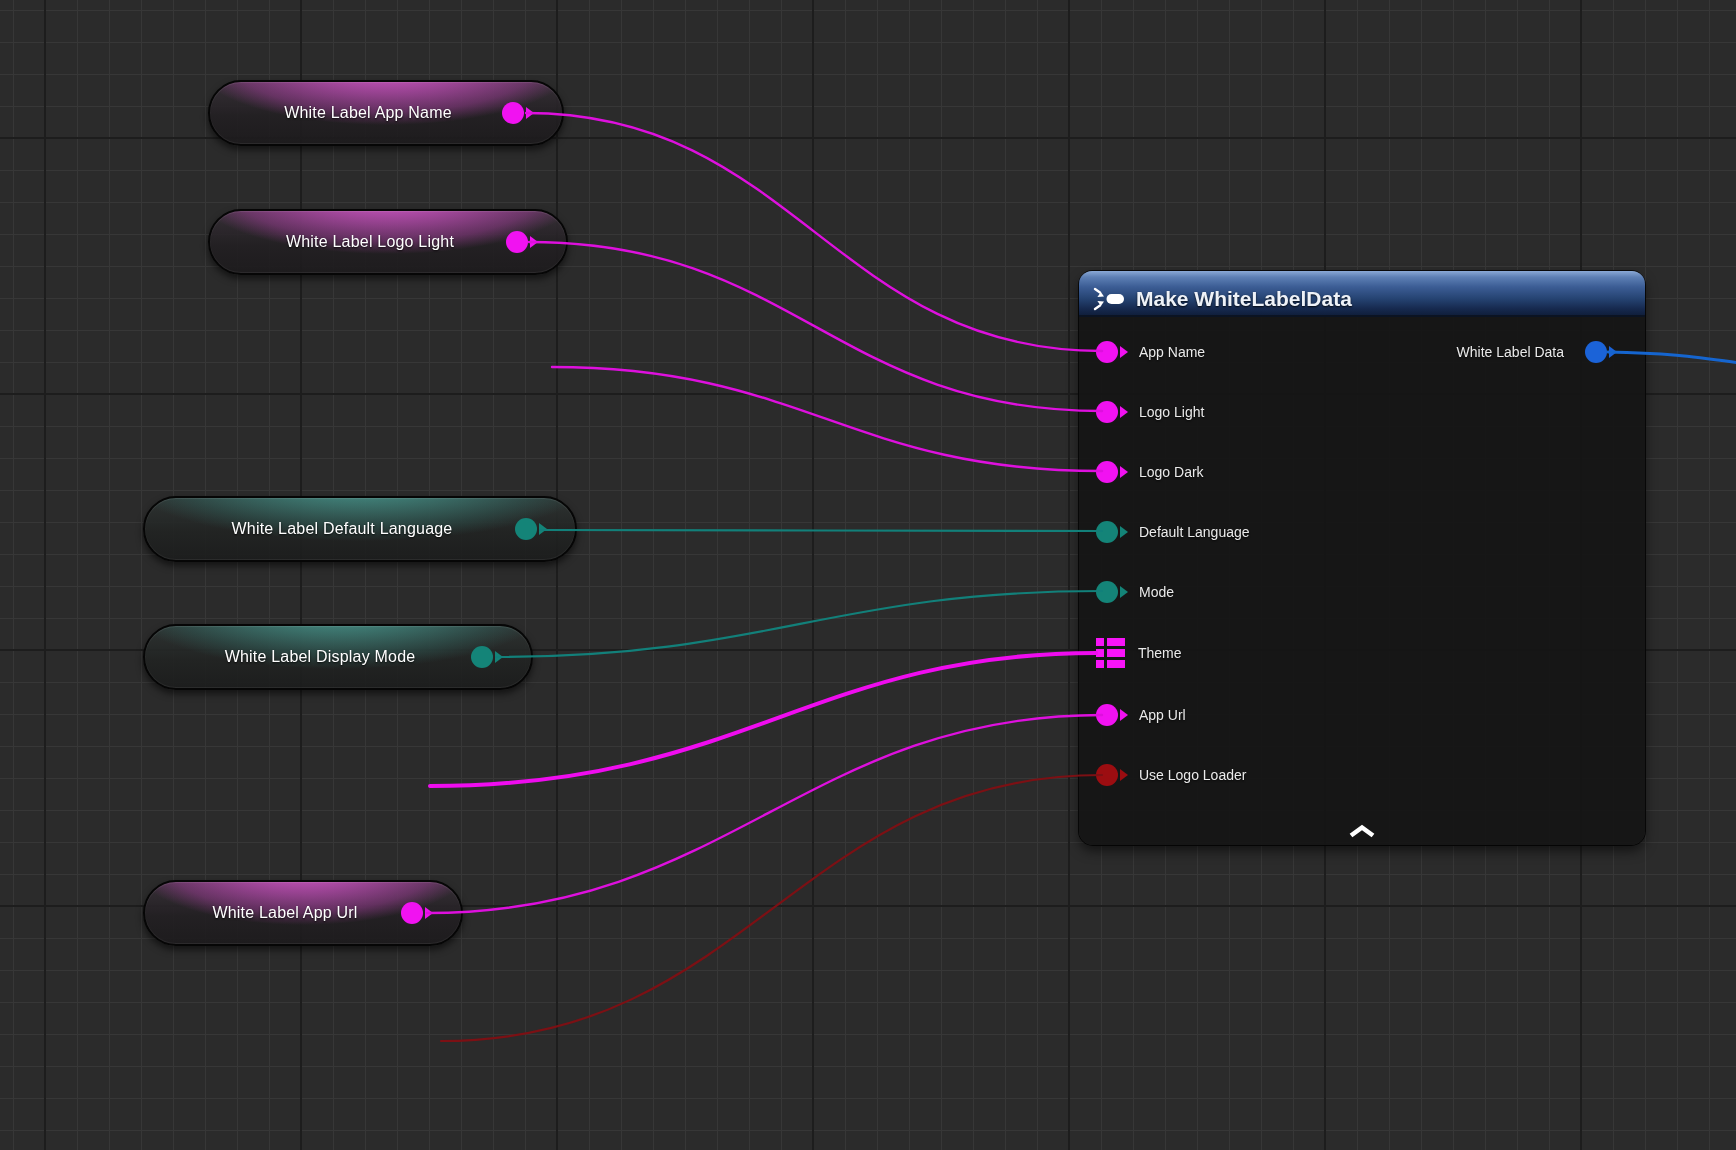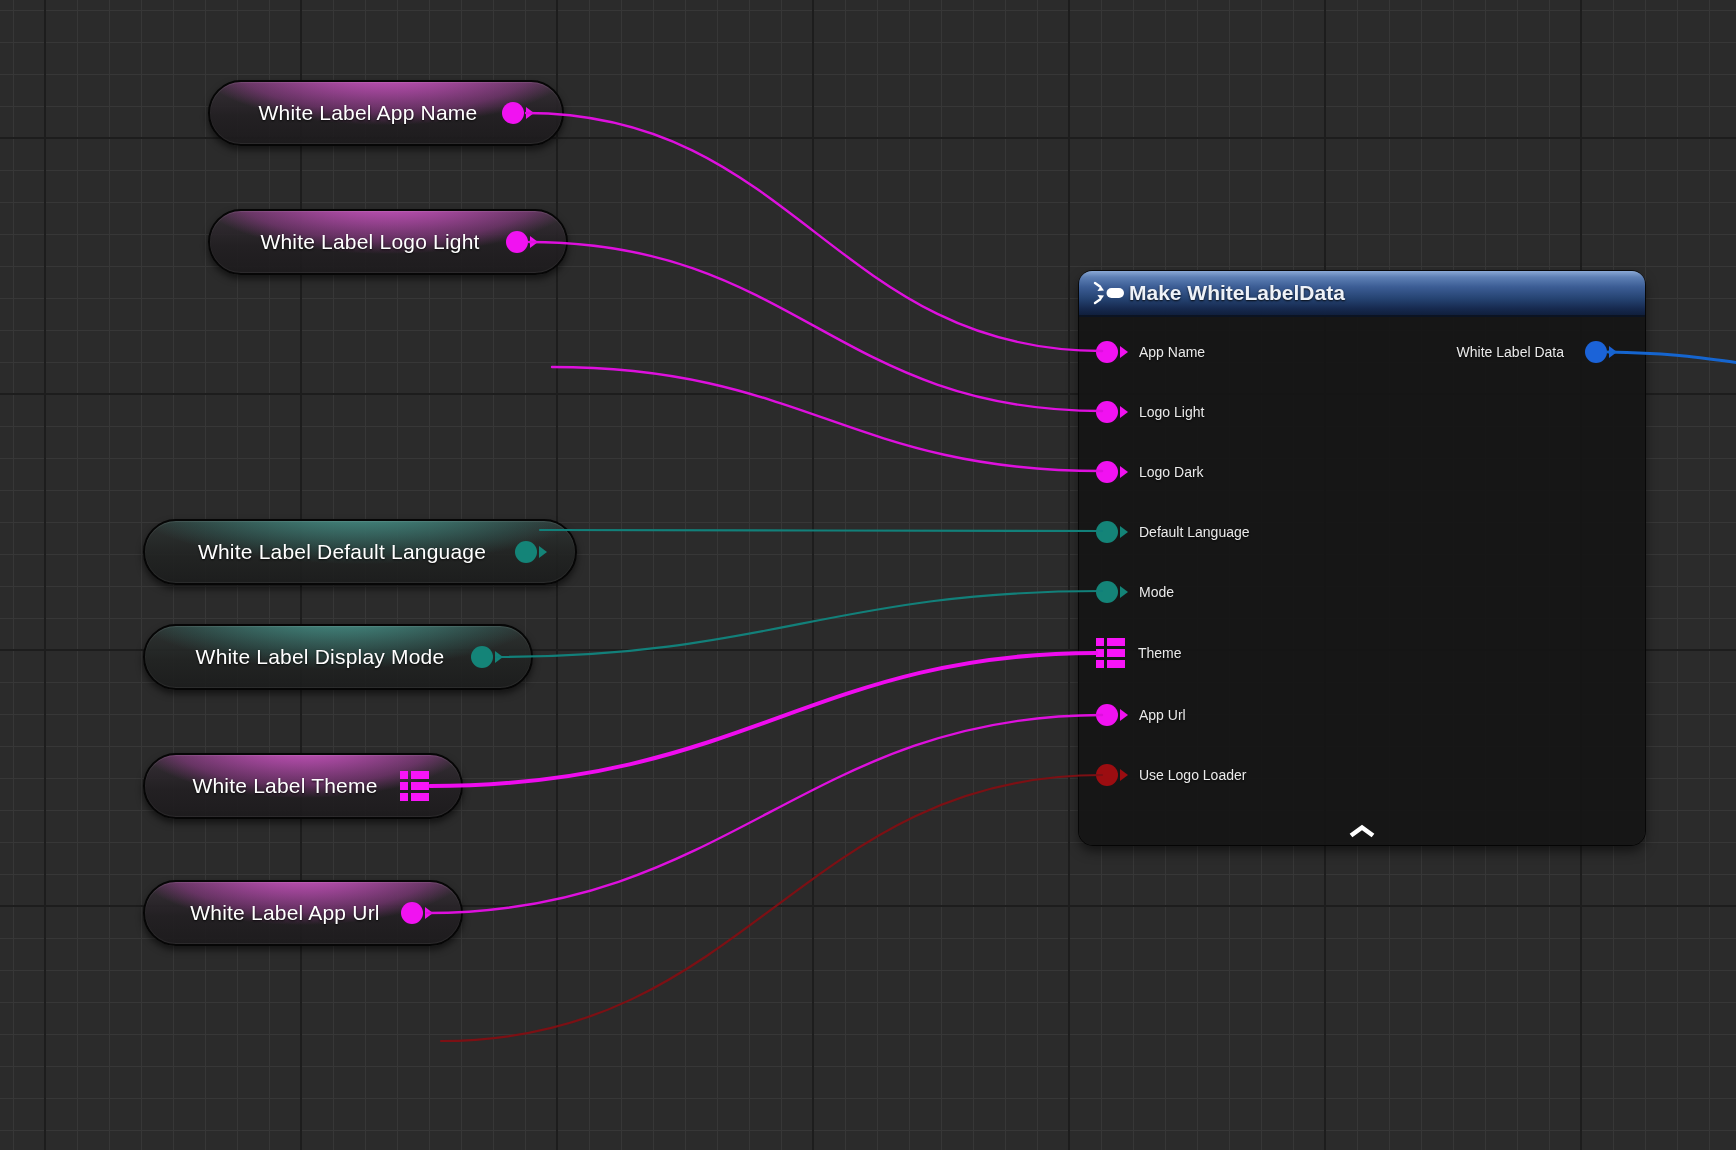--- a/index.html
+++ b/index.html
@@ -18,21 +18,21 @@
 
   
   .var-node{
     position:absolute;height:66px;border-radius:33px;
     border:2px solid #060606;box-sizing:border-box;
     box-shadow:0 4px 7px rgba(0,0,0,.55), inset 0 -1px 1px rgba(255,255,255,.07), inset 0 1px 1px rgba(255,255,255,.10);
     z-index:2;
   }
   .var-node .var-label{
     position:absolute;inset:0;display:flex;align-items:center;justify-content:center;
-    padding-right:36px;color:#ffffff;font-size:21px;letter-spacing:.2px;
+    padding-right:36px;color:#ffffff;font-size:16px;letter-spacing:.2px;
     text-shadow:0 1px 2px rgba(0,0,0,.8);white-space:nowrap;
   }
   .var-node.mag{background:
       radial-gradient(70% 130% at 50% -32%, rgba(236,92,224,.95), rgba(205,70,195,.35) 62%, rgba(205,70,195,0) 78%),
       linear-gradient(180deg, rgba(56,48,56,.9), rgba(34,31,34,.9) 55%, rgba(28,26,28,.9));}
   .var-node.teal{background:
       radial-gradient(70% 130% at 50% -32%, rgba(78,178,166,.85), rgba(52,120,112,.30) 62%, rgba(52,120,112,0) 78%),
       linear-gradient(180deg, rgba(46,52,51,.9), rgba(33,35,34,.9) 55%, rgba(27,28,28,.9));}
   .var-node.red{background:
       radial-gradient(62% 120% at 50% -30%, rgba(195,52,58,.75), rgba(120,30,34,.28) 62%, rgba(120,30,34,0) 78%),
@@ -52,22 +52,22 @@
   .struct-pin i{background:#f814f8;display:block;}
 
   
   .make-node{
     position:absolute;left:1079px;top:271px;width:566px;height:574px;
     background:rgba(20,20,20,.93);border-radius:14px;box-sizing:border-box;
     box-shadow:0 6px 12px rgba(0,0,0,.55), 0 0 0 1px #0a0a0a;
     z-index:2;
   }
   .node-header{
-    height:46px;border-radius:13px 13px 0 0;display:flex;align-items:center;gap:4px;
-    padding:4px 14px;box-sizing:border-box;
+    height:46px;border-radius:13px 13px 0 0;display:flex;align-items:flex-start;gap:11px;
+    padding:16px 14px;box-sizing:border-box;
     background:linear-gradient(180deg,#8aa9d6 0%,#5d7fb4 14%,#3c5d95 36%,#264473 62%,#16294e 86%,#101f3c 100%);
     border-bottom:2px solid #0b1322;
   }
   .node-title{color:#eef2f8;font-size:21px;font-weight:bold;text-shadow:0 1px 2px rgba(0,0,0,.85);white-space:nowrap;}
   .pin-row{position:absolute;left:17px;height:30px;display:flex;align-items:center;}
   .pin-row .rowpin{position:relative;width:22px;height:22px;border-radius:50%;flex:0 0 auto;}
   .pin-row .rowpin::after{content:"";position:absolute;left:24px;top:50%;transform:translateY(-50%);
     width:0;height:0;border-top:6px solid transparent;border-bottom:6px solid transparent;border-left:8px solid;}
   .rowpin.mag{background:#f112f1;}  .rowpin.mag::after{border-left-color:#f112f1;}
   .rowpin.teal{background:#148478;} .rowpin.teal::after{border-left-color:#148478;}
@@ -93,41 +93,30 @@
     <span class="var-label">White Label App Name</span>
     <span class="pin mag"></span>
   </div>
 
   <div class="var-node mag" style="left:208px;top:209px;width:360px">
     <span class="var-label">White Label Logo Light</span>
     <span class="pin mag"></span>
   </div>
 
 
-  <div class="var-node teal" style="left:143px;top:519px;width:434px">
+  <div class="var-node teal" style="left:143px;top:496px;width:434px">
     <span class="var-label">White Label Default Language</span>
     <span class="pin teal"></span>
   </div>
 
   <div class="var-node teal" style="left:143px;top:624px;width:390px">
     <span class="var-label">White Label Display Mode</span>
     <span class="pin teal"></span>
   </div>
 
-  <div class="var-node mag" style="left:143px;top:753px;width:320px">
-    <span class="var-label">White Label Theme</span>
-    <span class="struct-pin">
-        <i></i>
-        <i></i>
-        <i></i>
-        <i></i>
-        <i></i>
-        <i></i>
-      </span>
-  </div>
 
   <div class="var-node mag" style="left:143px;top:880px;width:320px">
     <span class="var-label">White Label App Url</span>
     <span class="pin mag"></span>
   </div>
 
 
   <div class="make-node">
     <div class="node-header">
       <svg width="32" height="24" viewBox="0 0 32 24">

